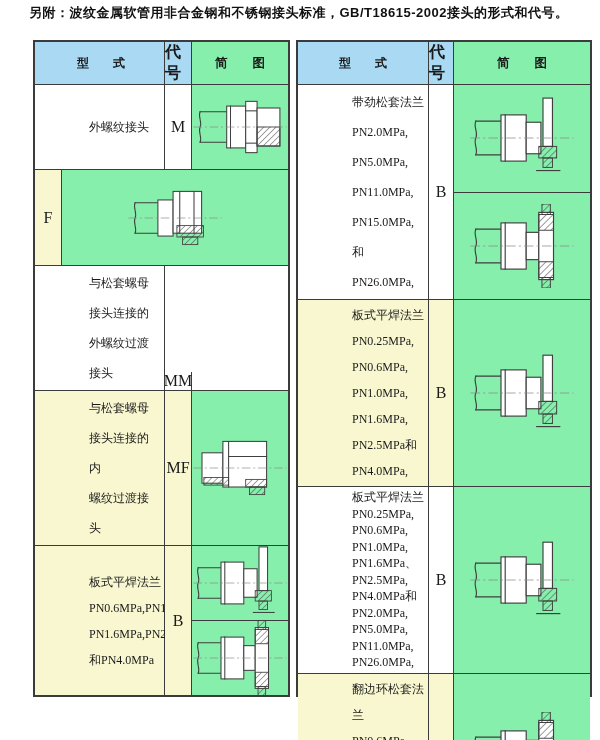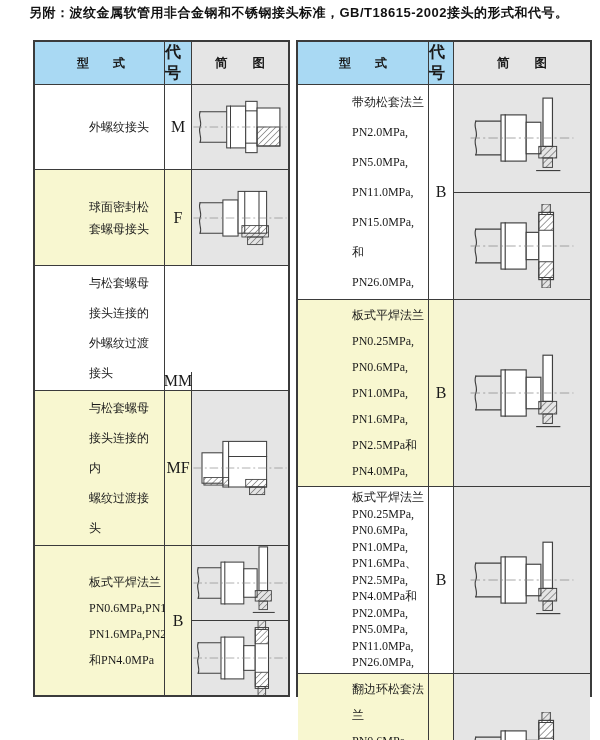--- a/index.html
+++ b/index.html
@@ -31,21 +31,21 @@
   .cell{box-sizing:border-box;}
   .c-type{border-right:1px solid var(--border,#3b3b3b);display:flex;align-items:center;
           padding:2px 4px 2px 7px;font-size:12px;}
   .tbl-left  .c-type{flex:0 0 130px;width:130px;}
   .tbl-right .c-type{flex:0 0 131px;width:131px;}
   .c-type span{white-space:pre-line;display:block;margin-left:47px;}
   .c-code{border-right:1px solid var(--border,#3b3b3b);display:flex;align-items:center;
           justify-content:center;font-size:16px;}
   .tbl-left  .c-code{flex:0 0 27px;width:27px;}
   .tbl-right .c-code{flex:0 0 25px;width:25px;}
-  .c-diag{flex:1 1 auto;display:flex;flex-direction:column;background:#e5e5e5;}
+  .c-diag{flex:1 1 auto;display:flex;flex-direction:column;background:#86efac;}
   .diag{flex:1 1 0;display:flex;align-items:center;justify-content:center;overflow:hidden;}
   .diag + .diag{border-top:1px solid var(--border,#3b3b3b);}
   .diag svg{width:96px;height:76px;}
   .tbl-right .diag svg{width:112px;height:84px;}
   .row.hl .c-type,.row.hl .c-code{background:var(--highlight-bg,#f8f7d0);}
   .lh17 .c-type span{line-height:16.5px;}
   .lh22 .c-type span{line-height:22px;}
   .lh26 .c-type span{line-height:26px;}
   .lh30 .c-type span{line-height:30px;}
 </style>
@@ -83,23 +83,20 @@
             <line x1="56" y1="57" x2="68" y2="57" stroke="#3f3f3f" stroke-width="1.1" fill="none" stroke-linecap="square"></line>
             <rect x="68" y="20" width="24" height="40" stroke="#3f3f3f" stroke-width="1.1" fill="#ffffff"></rect>
             <rect x="68" y="40" width="24" height="20" stroke="#3f3f3f" stroke-width="0.9" fill="url(#hp0)"></rect>
             <path d="M1,40 H99" stroke="#8a8a8a" stroke-width="0.7" fill="none" stroke-dasharray="9 3 2 3"></path>
           </svg>
         </div>
     </div>
   </div>
 
   <div class="row hl lh22" style="flex:0 0 96px;">
-    <div class="cell c-type">
-        <span>球面密封松套螺母接头</span>
-      </div>
     <div class="cell c-code">F</div>
     <div class="cell c-diag">
       <div class="diag">
           <svg viewBox="0 0 100 80" xmlns="http://www.w3.org/2000/svg">
             <defs>
               <pattern id="hp1" patternUnits="userSpaceOnUse" width="4.5" height="4.5" patternTransform="rotate(45)">
                 <line x1="0" y1="0" x2="0" y2="4.5" stroke="#3f3f3f" stroke-width="1"></line>
               </pattern>
             </defs>
             <path d="M8,24 H32 M8,56 H32" stroke="#3f3f3f" stroke-width="1.1" fill="none" stroke-linecap="square"></path>

